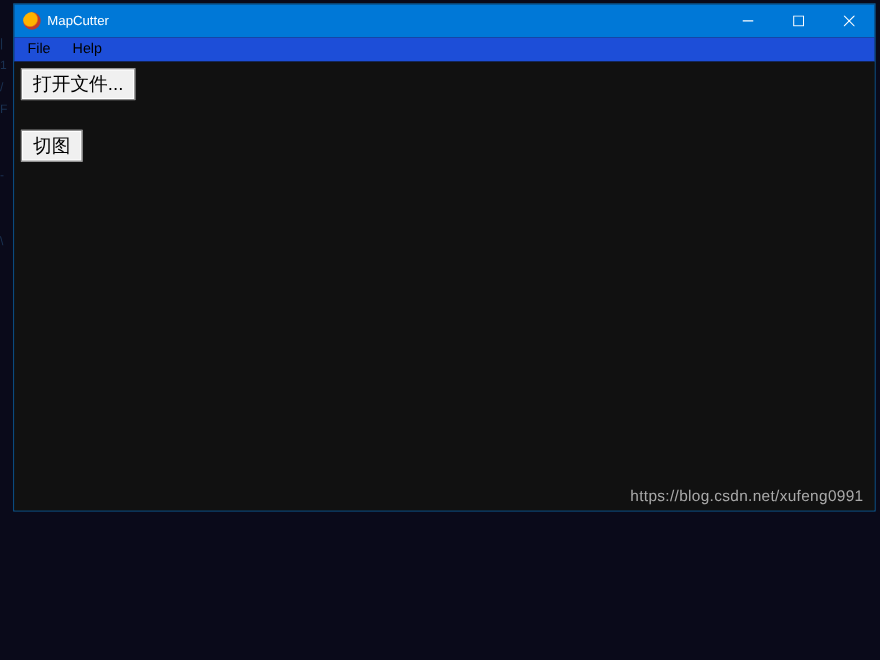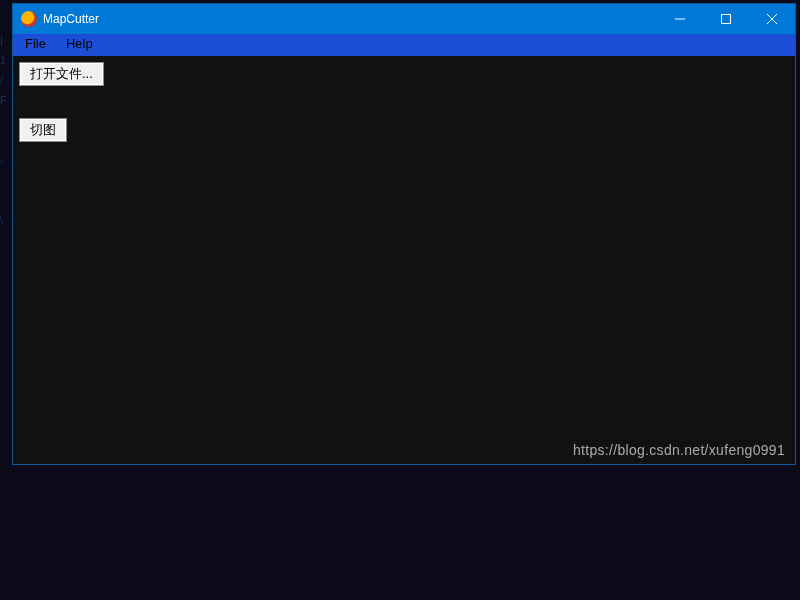--- a/index.html
+++ b/index.html
@@ -73,21 +73,21 @@
     .client {
       flex: 1;
       background: #111111;
       position: relative;
     }
     .win-btn {
       position: absolute;
       background: #f0f0f0;
       border: 1px solid #888;
       padding: 2px 10px;
-      font-size: 13px;
+      font-size: 17px;
       color: #000;
       cursor: default;
       box-shadow: inset 0 0 0 1px #fff;
     }
     .watermark {
       position: absolute;
       right: 10px;
       bottom: 6px;
       color: rgba(220,220,220,0.75);
       font-size: 14px;

